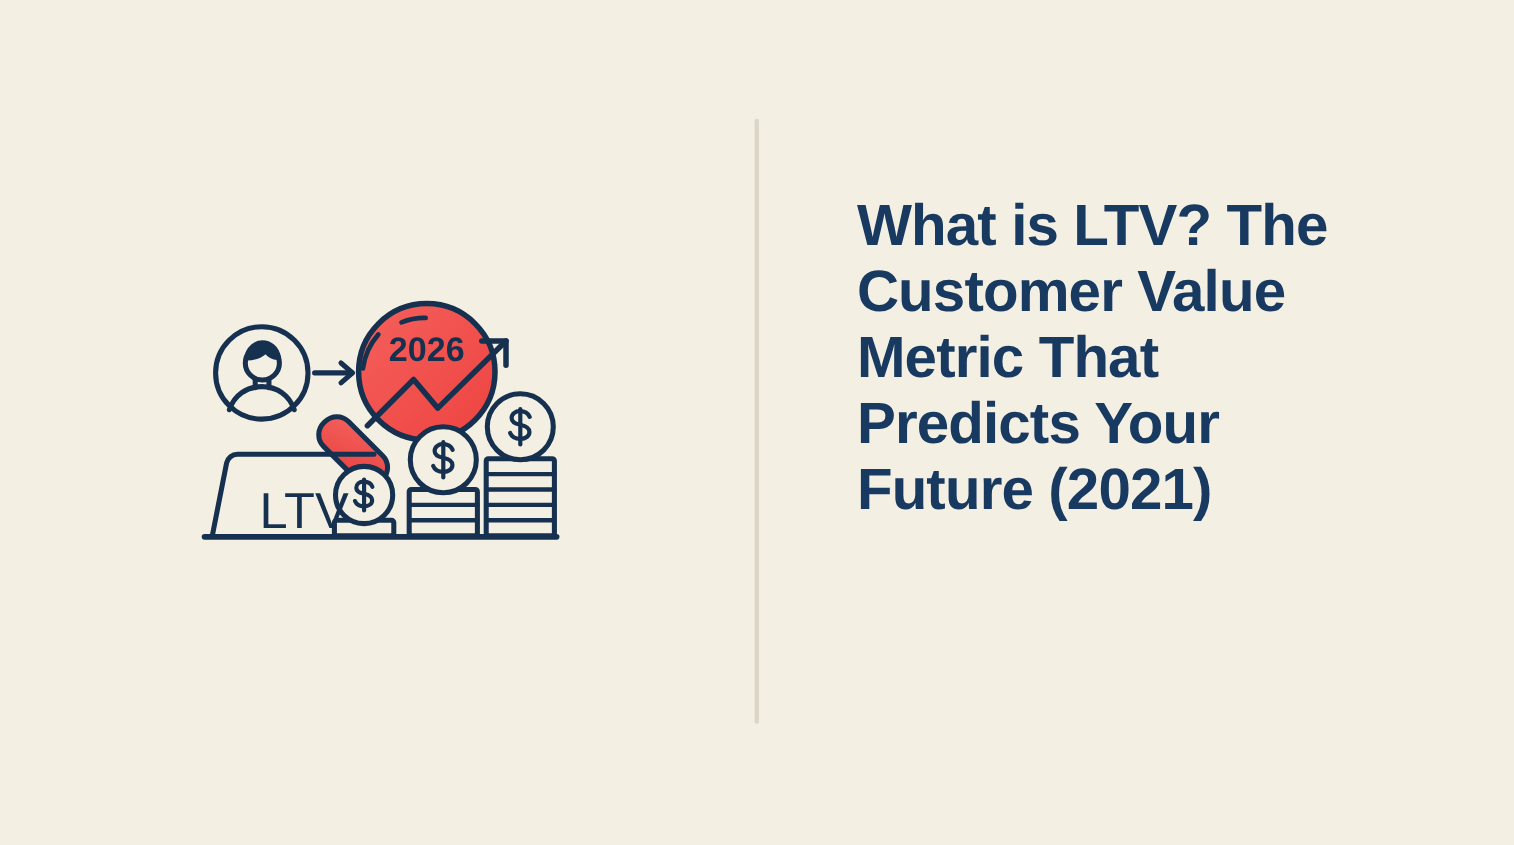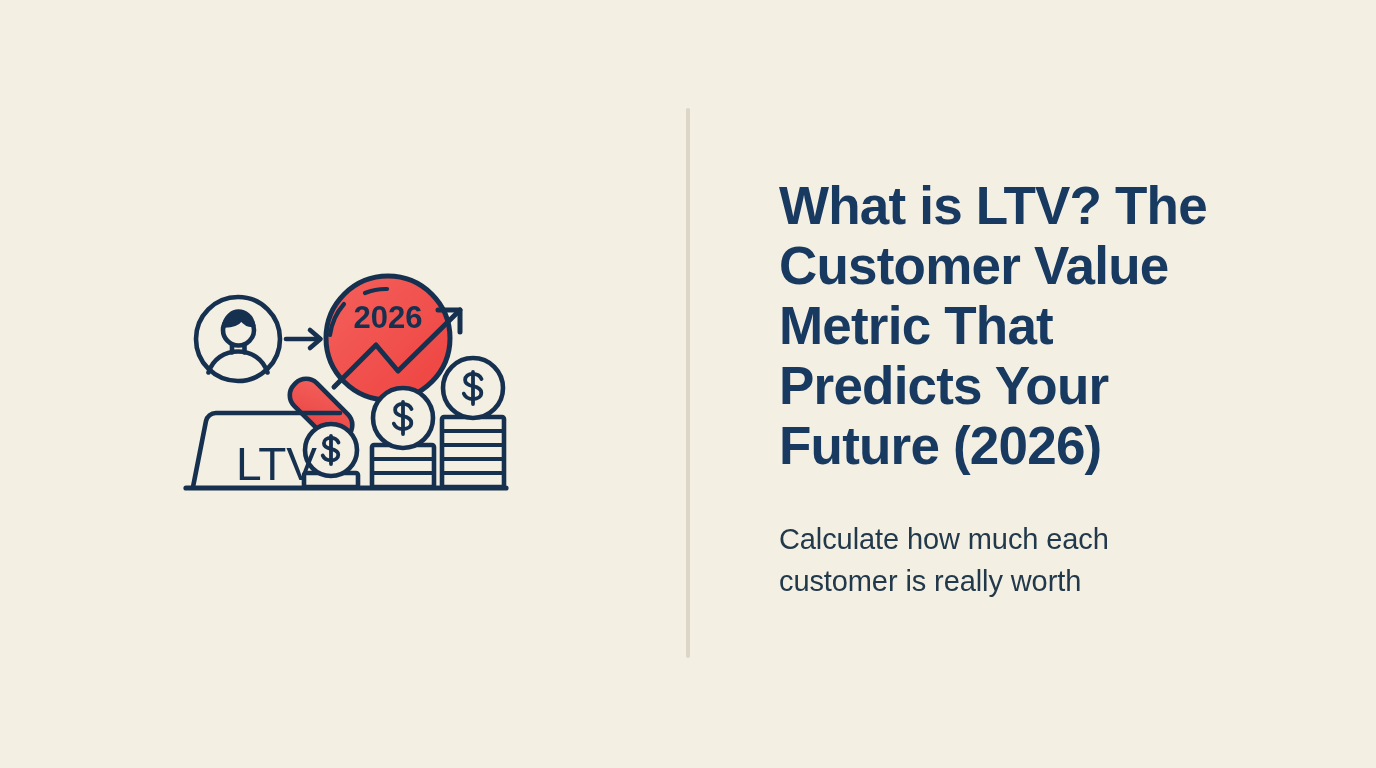--- a/index.html
+++ b/index.html
@@ -179,17 +179,16 @@
         </g>
 
         <text x="60" y="212" text-anchor="start" font-family="Liberation Sans, sans-serif" font-size="46" font-weight="400" fill="#16304F">LTV</text>
       </svg>
     </div>
   </div>
 
   <div class="divider"></div>
 
   <div class="text-panel">
-    <h1 class="title">What is LTV? The Customer Value Metric That Predicts Your Future (2026)</h1>
-    <p class="subtitle">Calculate how much each customer is really worth</p>
+    <h1 class="title">What is LTV? The Customer Value Metric That Predicts Your Future (2021)</h1>
   </div>
 
 </div>
 
 </body></html>

